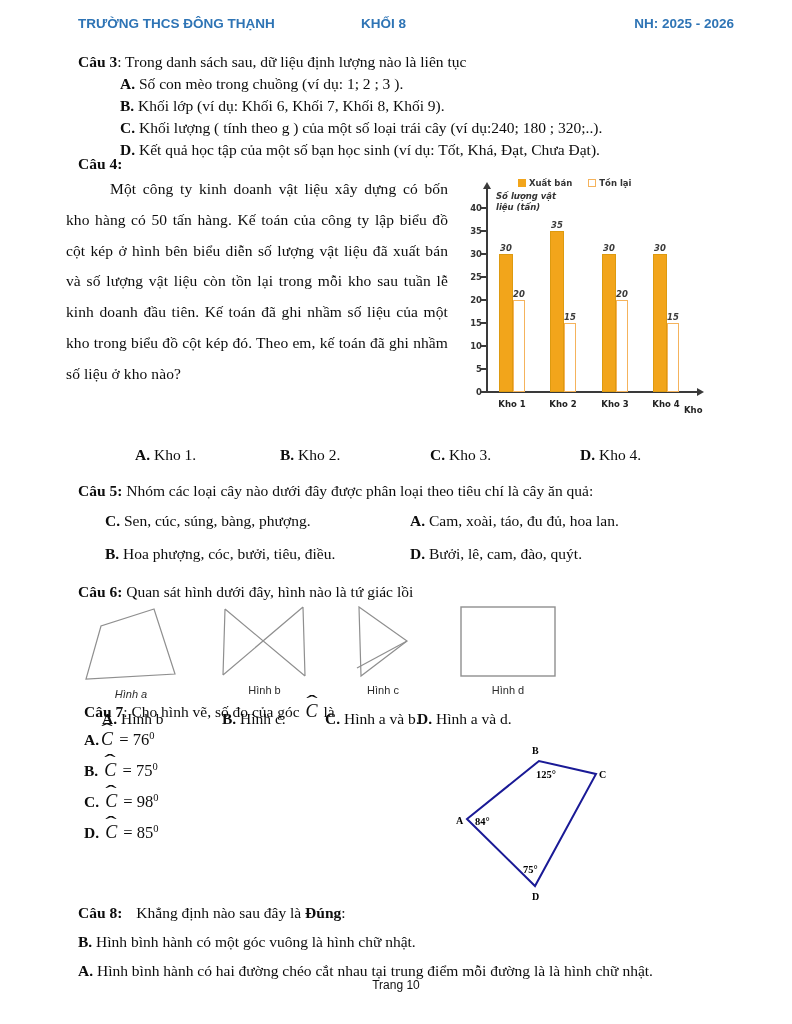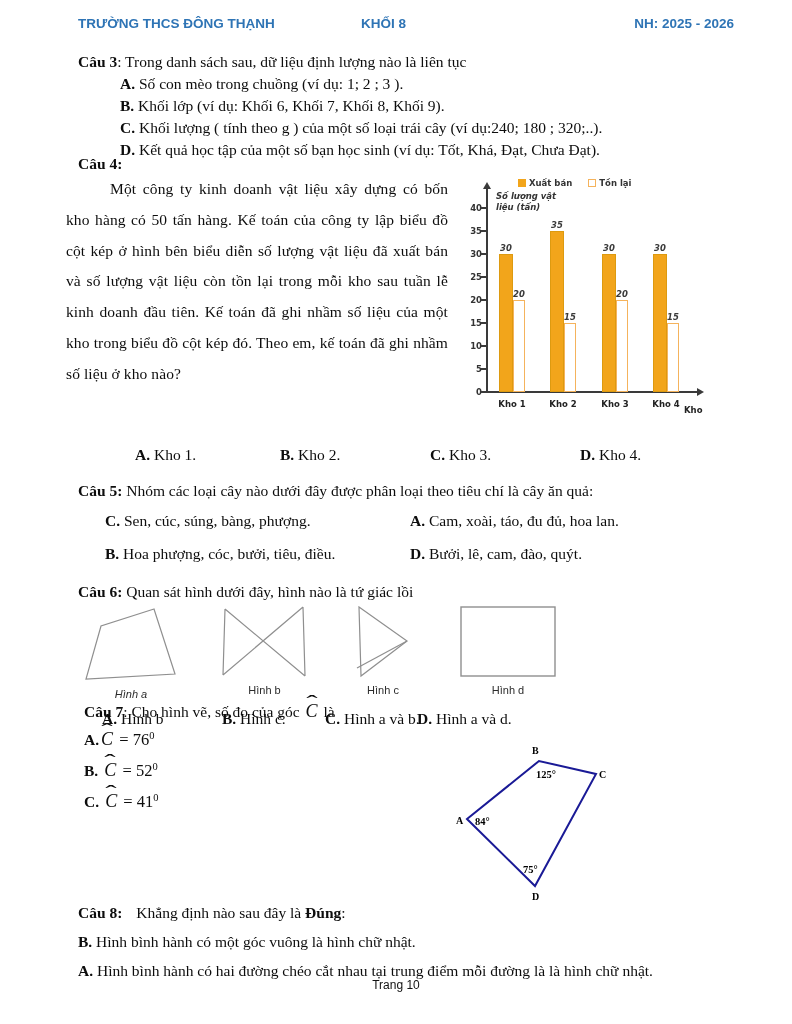--- a/index.html
+++ b/index.html
@@ -258,22 +258,23 @@
   <div class="sect q6opts">
     <span class="pos q6o-a" style="position:absolute;"><span class="opt-label">A.</span> <span>Hình b</span></span>
     <span class="pos q6o-b" style="position:absolute;"><span class="opt-label">B.</span> <span>Hình c.</span></span>
     <span class="pos q6o-c" style="position:absolute;"><span class="opt-label">C.</span> <span>Hình a và b.</span></span>
     <span class="pos q6o-d" style="position:absolute;"><span class="opt-label">D.</span> <span>Hình a và d.</span></span>
   </div>
 
   <div class="sect q7" style="left:84px;">
     <div class="title"><span class="qlabel">Câu 7</span><span>: Cho hình vẽ, số đo của góc </span><span class="mvar">C</span><span> là</span></div>
     <div class="mopt"><span class="opt-label">A.</span><span class="mvar">C</span> <span>= 76</span><span class="mexp">0</span></div>
-    <div class="mopt"><span class="opt-label">B.</span> <span class="mvar">C</span> <span>= 52</span><span class="mexp">0</span></div>
-    <div class="mopt"><span class="opt-label">C.</span> <span class="mvar">C</span> <span>= 41</span><span class="mexp">0</span></div>
+    <div class="mopt"><span class="opt-label">B.</span> <span class="mvar">C</span> <span>= 75</span><span class="mexp">0</span></div>
+    <div class="mopt"><span class="opt-label">C.</span> <span class="mvar">C</span> <span>= 98</span><span class="mexp">0</span></div>
+    <div class="mopt"><span class="opt-label">D.</span> <span class="mvar">C</span> <span>= 85</span><span class="mexp">0</span></div>
   </div>
 
   <div class="q7fig">
     <svg width="172" height="165" viewBox="0 0 172 165">
       <polygon points="21,79 93,21 150,34 89,146" fill="none" stroke="#1a1a96" stroke-width="2"></polygon>
       <text x="10" y="84" font-size="10" font-weight="bold">A</text>
       <text x="86" y="14" font-size="10" font-weight="bold">B</text>
       <text x="153" y="38" font-size="10" font-weight="bold">C</text>
       <text x="86" y="160" font-size="10" font-weight="bold">D</text>
       <text x="90" y="38" font-size="10.5" font-weight="bold">125°</text>

